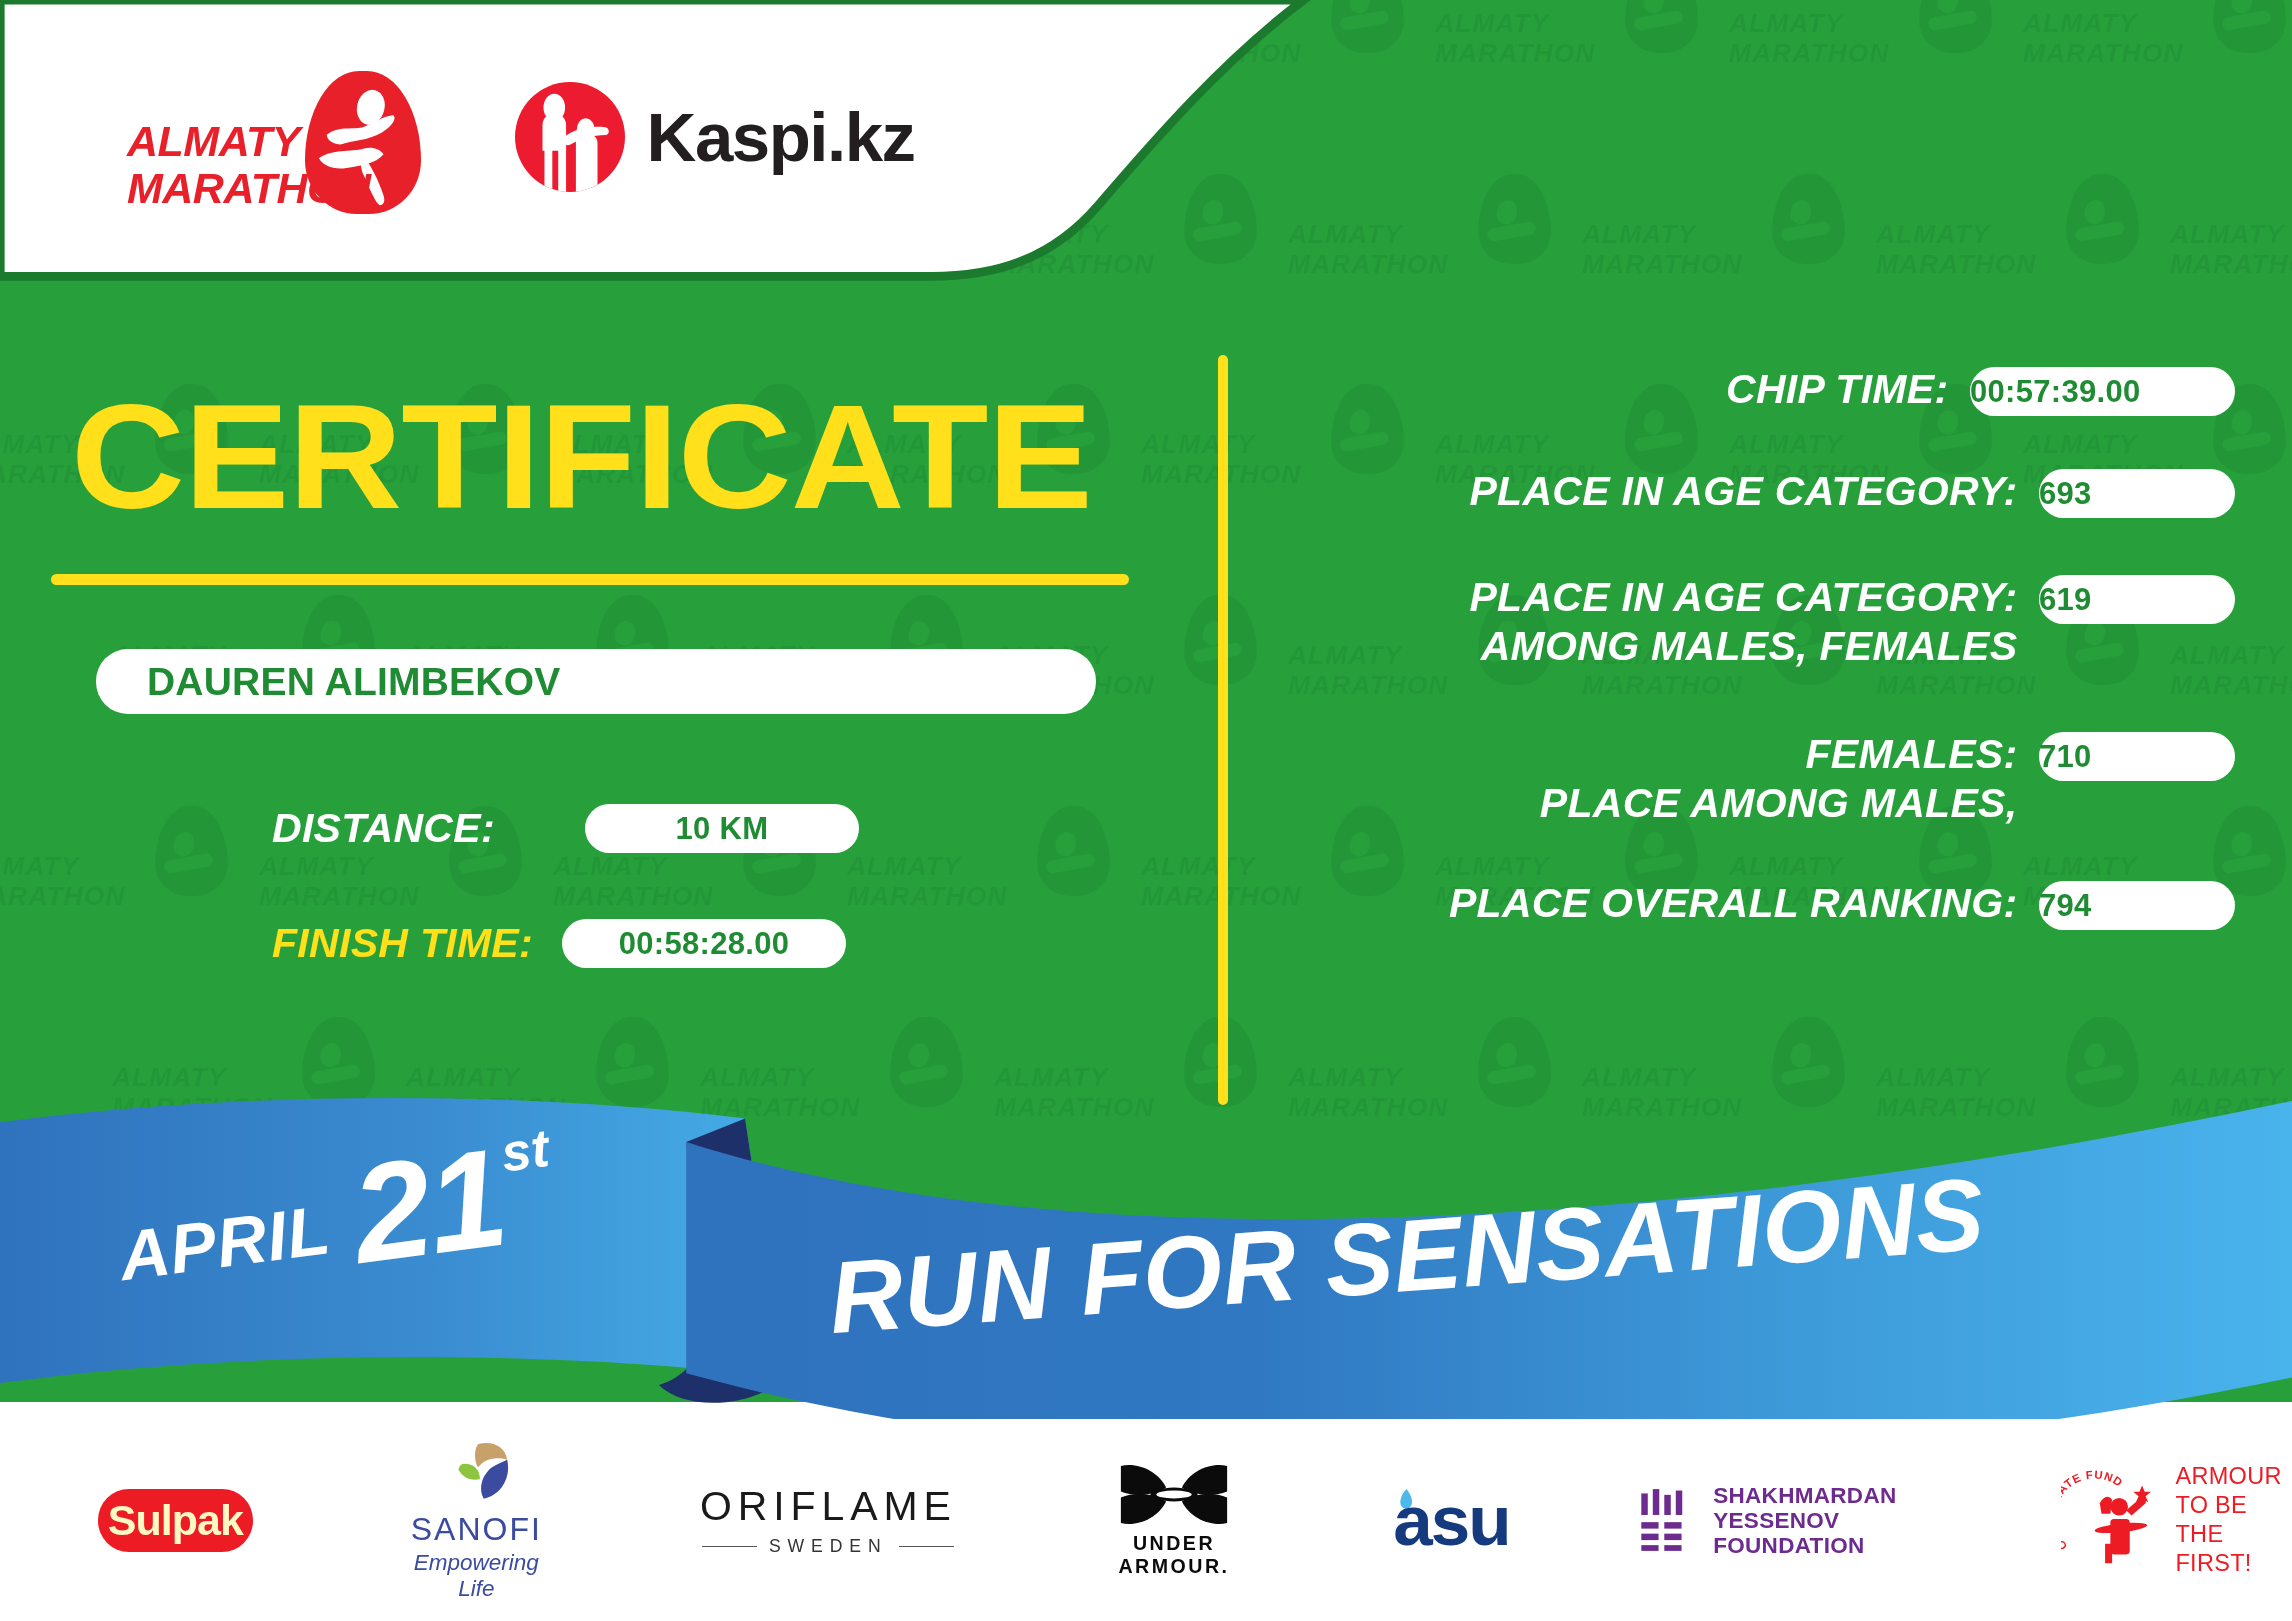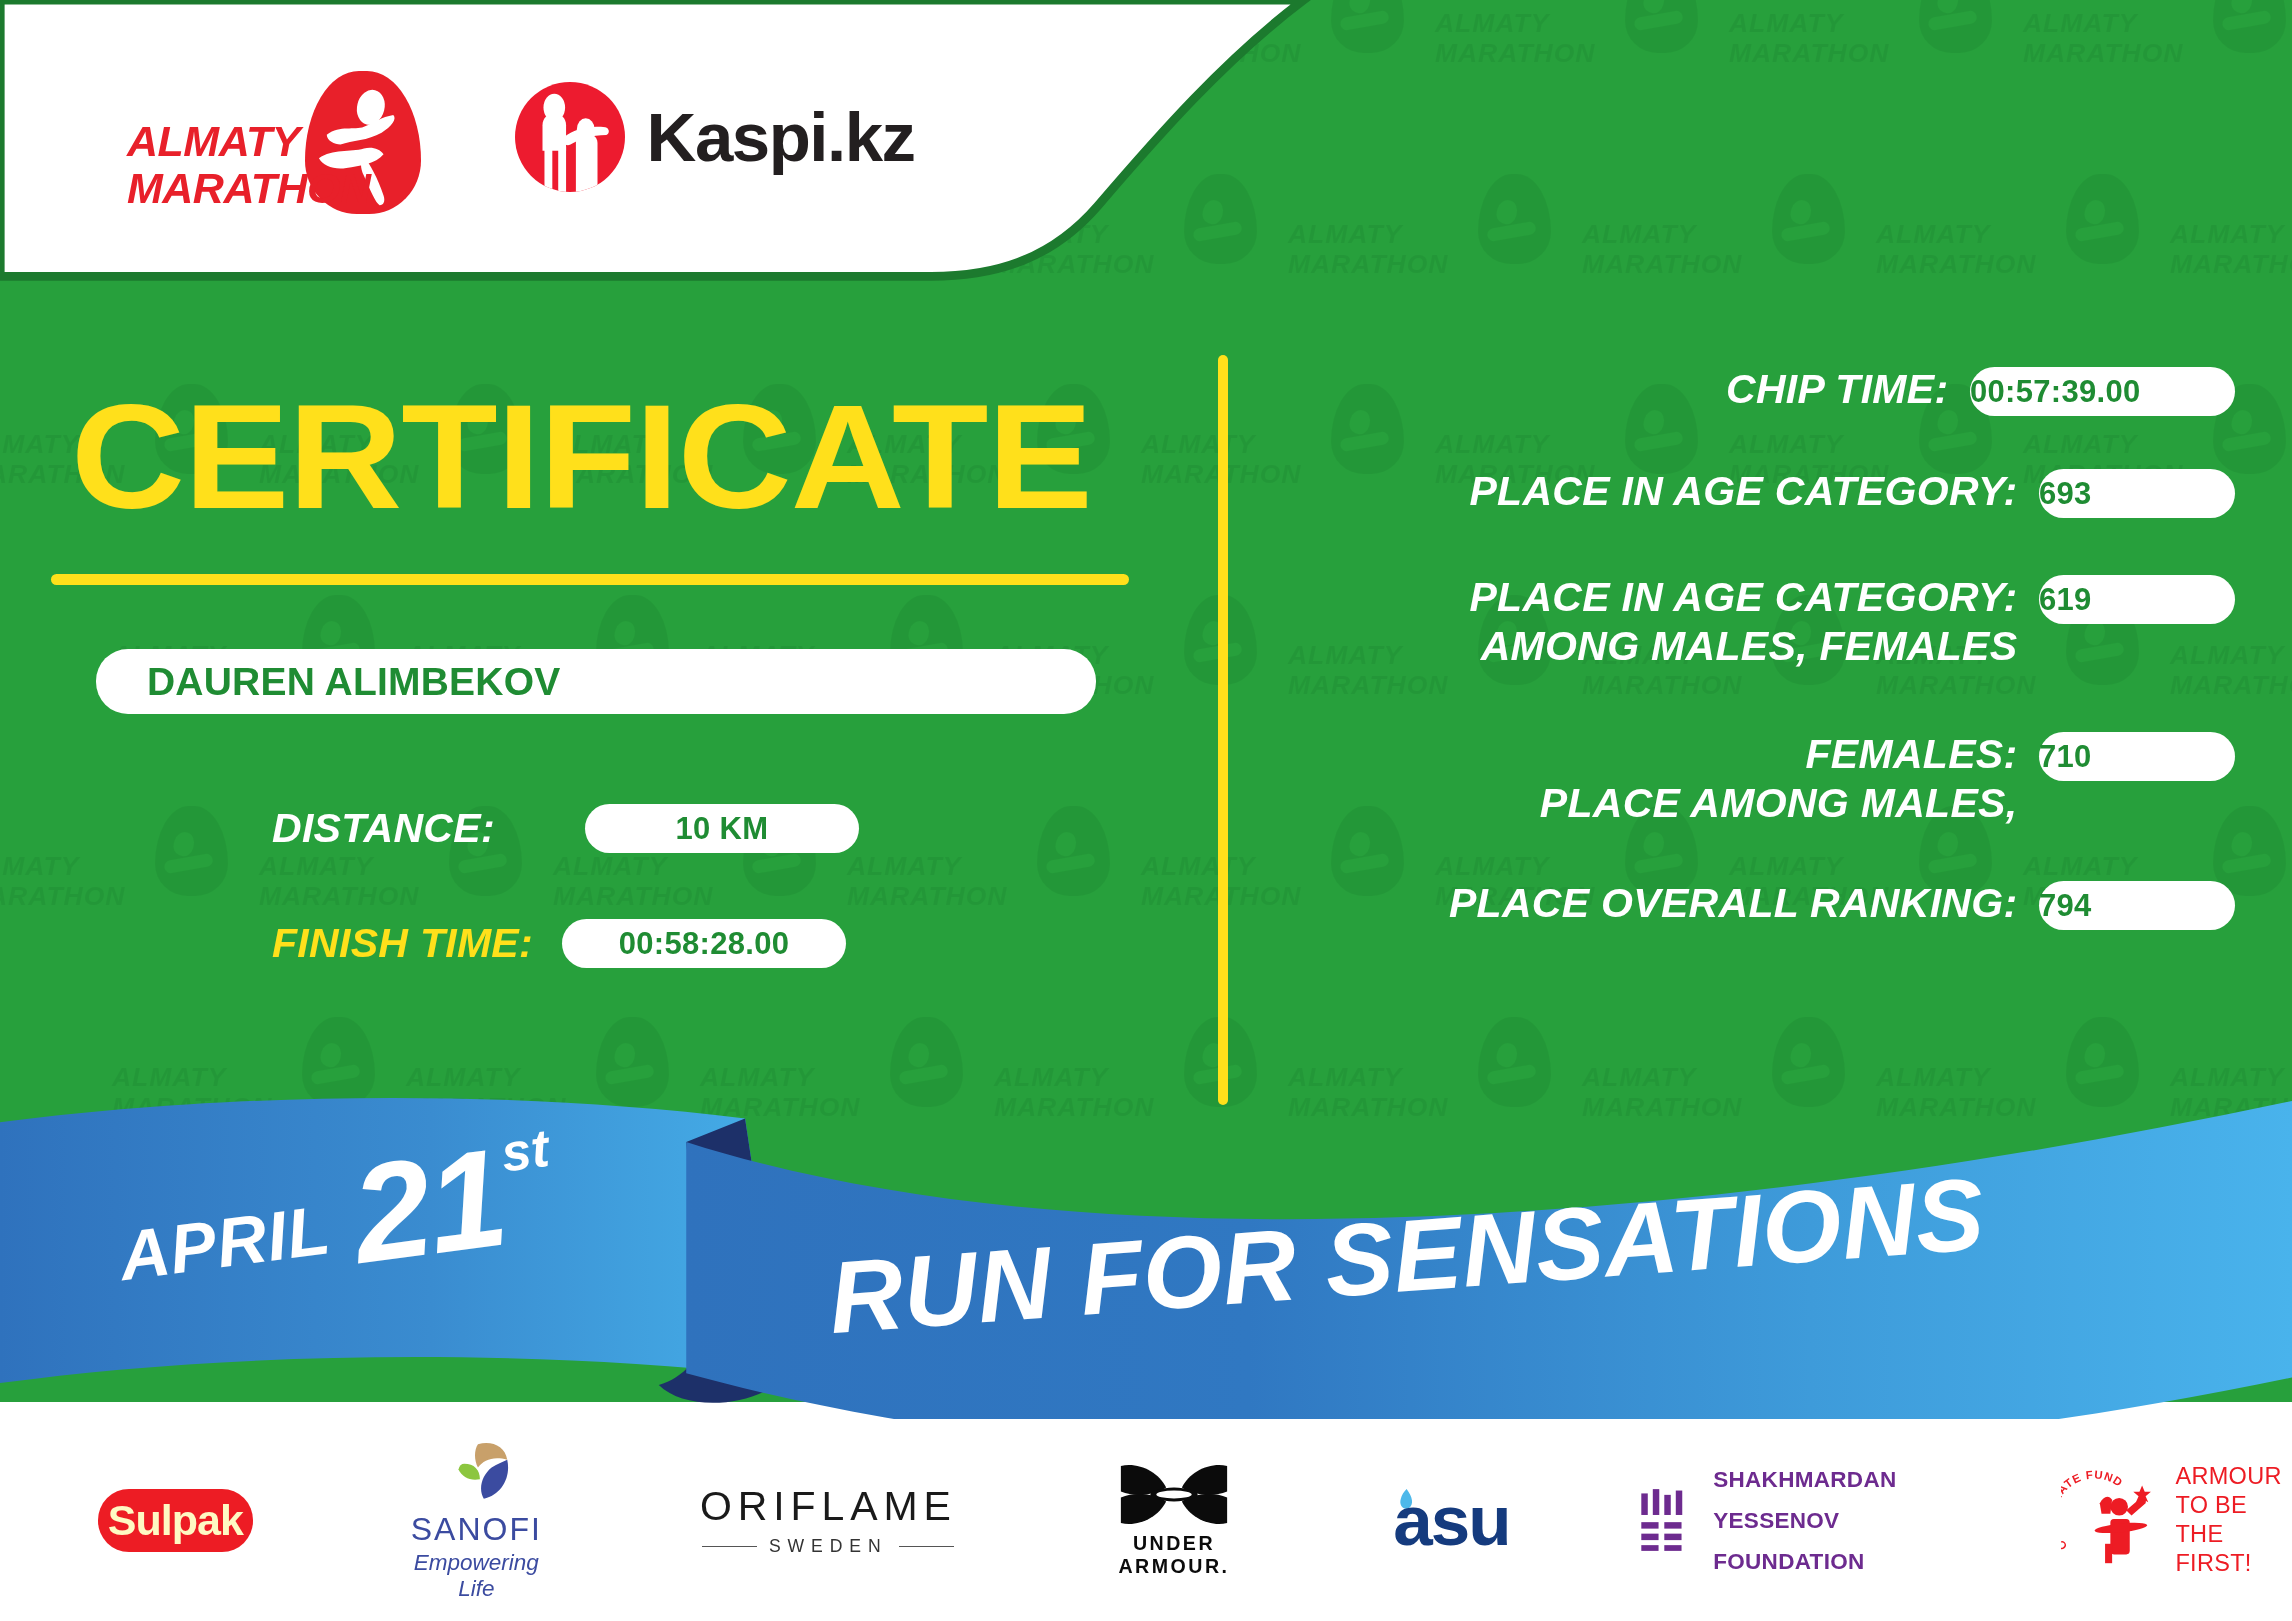--- a/index.html
+++ b/index.html
@@ -276,21 +276,21 @@
   }
 
   .sp-asu { margin-left:137px; display:flex; align-items:center; }
   .sp-asu .asu-word {
     color:#153b7e; font-size:71px; font-weight:bold; letter-spacing:-2px;
   }
 
   .sp-yessenov { margin-left:127px; display:flex; align-items:center; gap:23.5px; }
   .sp-yessenov .ye-text {
     color:#6d2b8f; font-size:22.5px; font-weight:bold;
-    line-height:41px; letter-spacing:0.3px;
+    line-height:25px; letter-spacing:0.3px;
   }
 
   .sp-courage { margin-left:118px; display:flex; align-items:center; gap:15.7px; }
   .sp-courage .co-text {
     color:#ed1c24; font-size:23.5px; line-height:29px; letter-spacing:0.3px;
   }
 </style>
 </head>
 <body>
 

